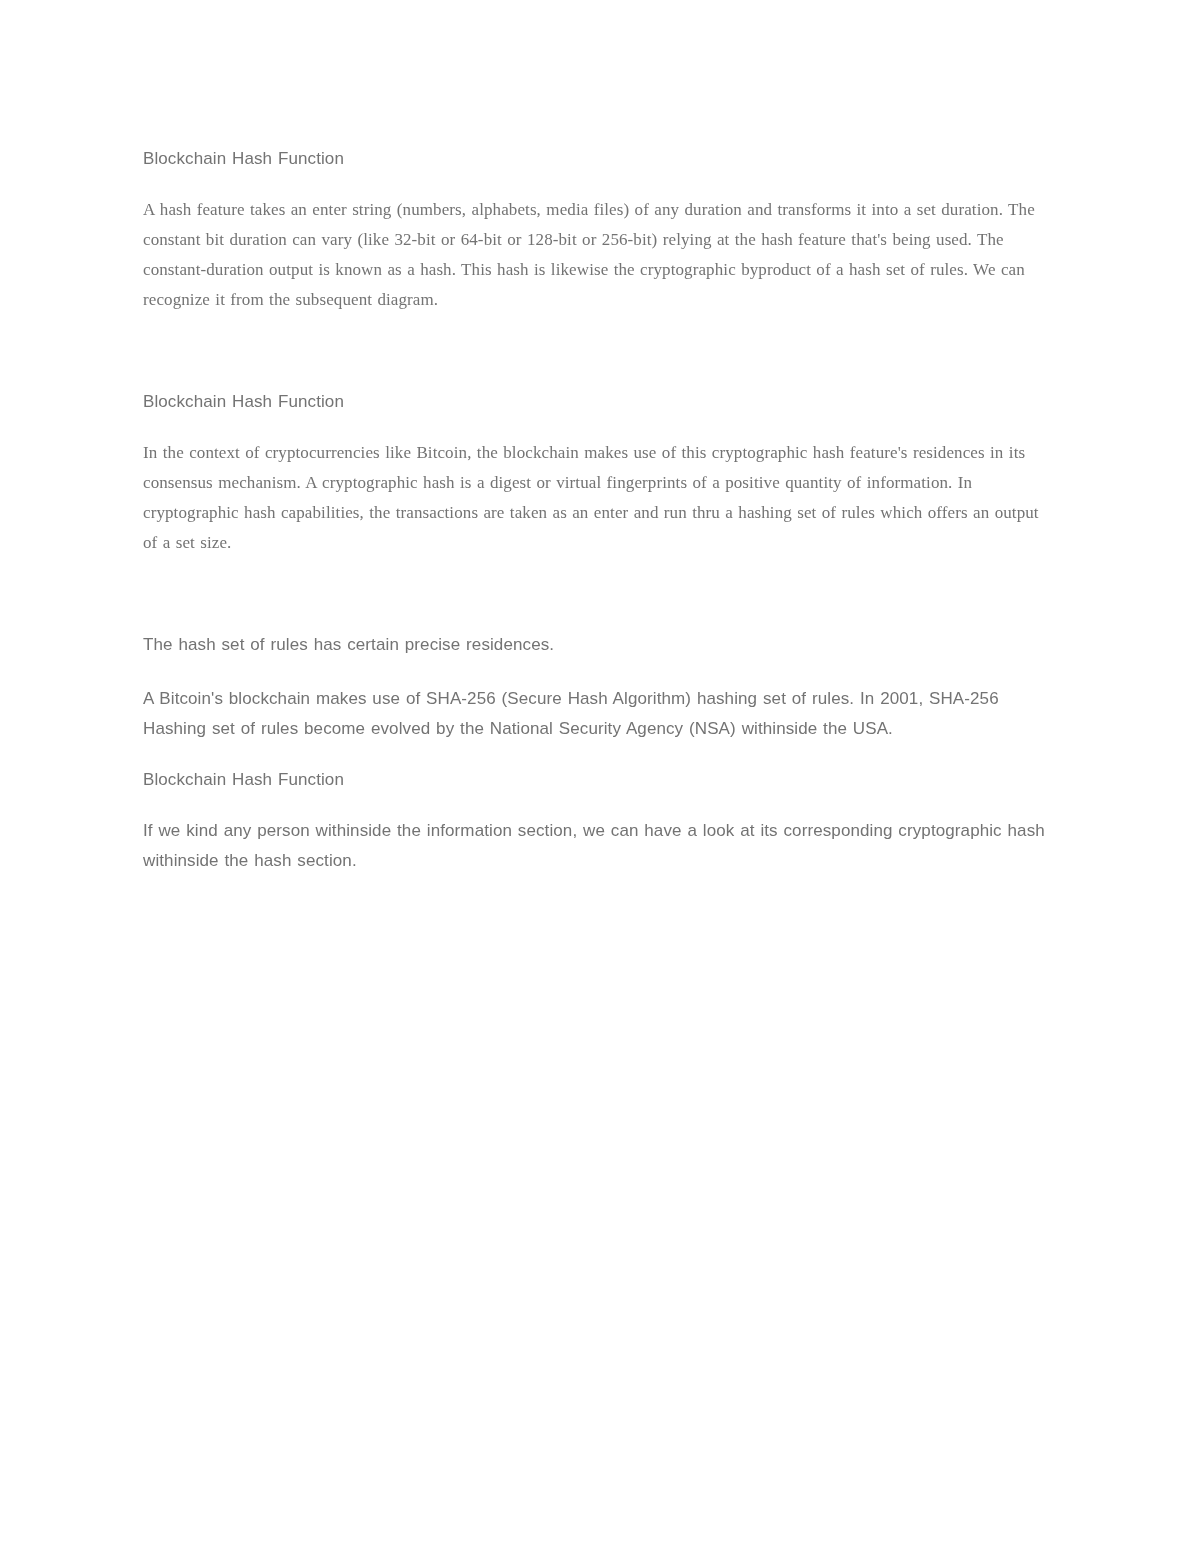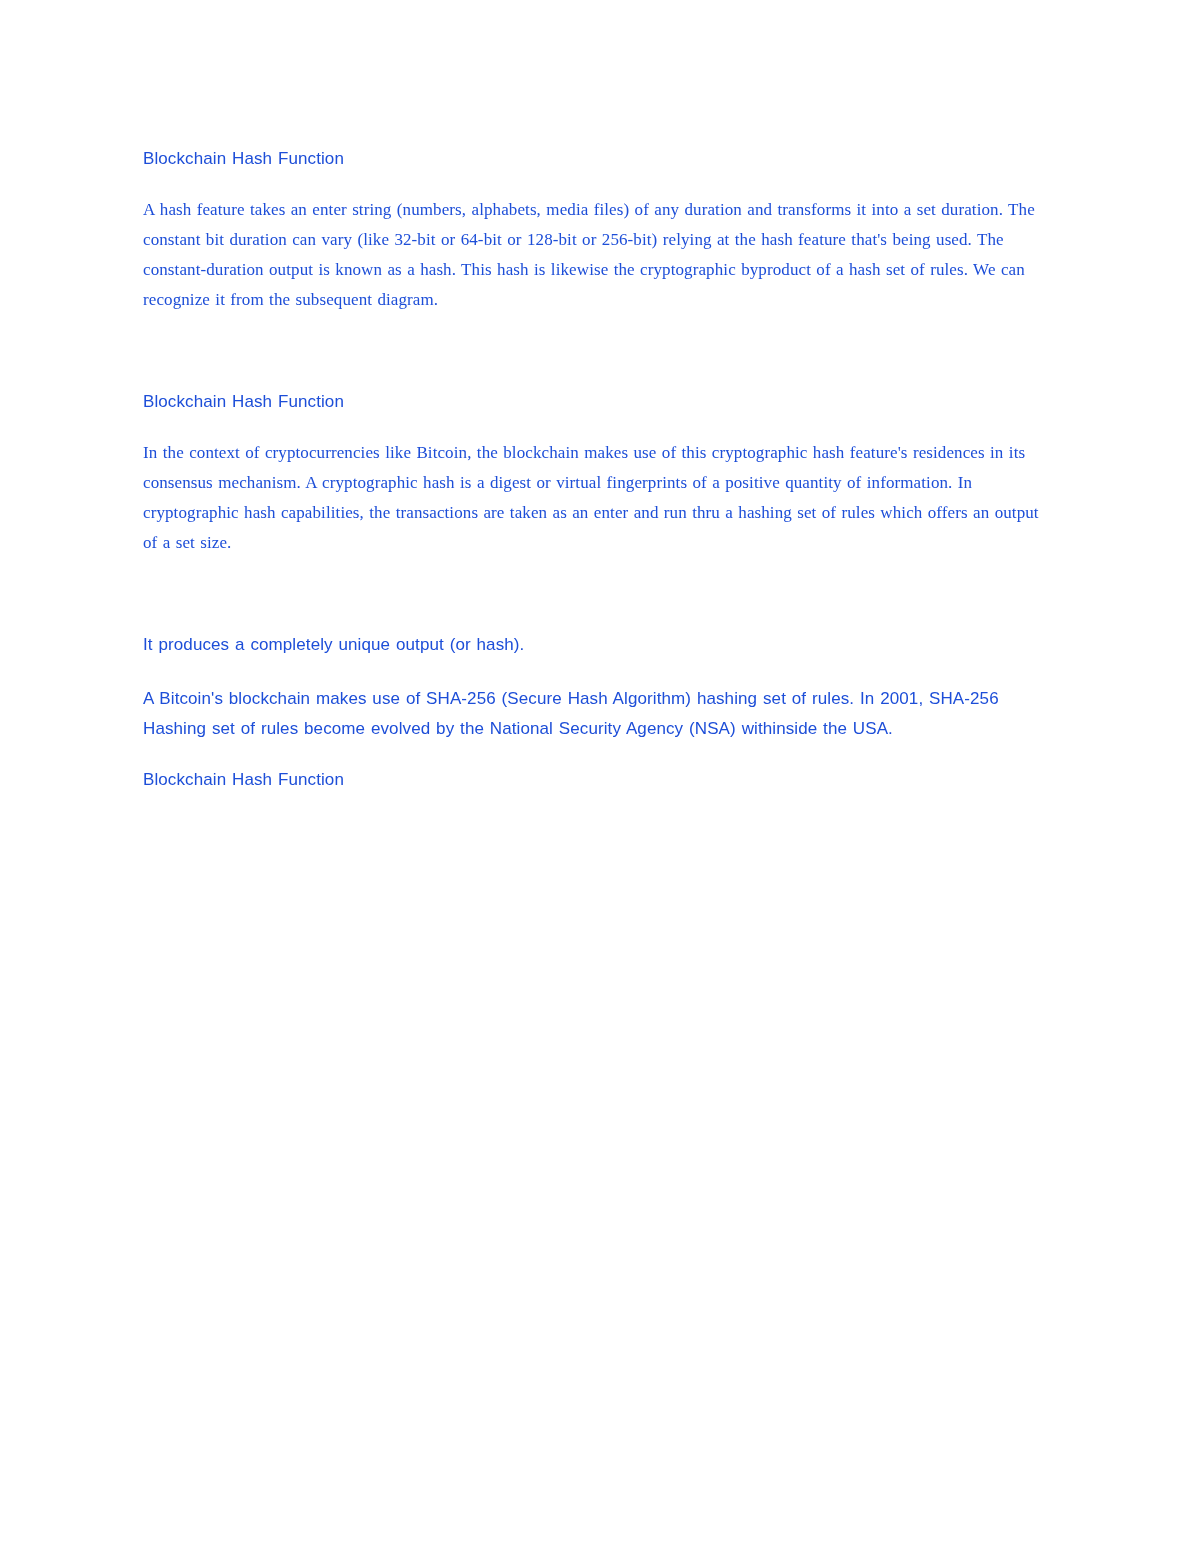--- a/index.html
+++ b/index.html
@@ -21,21 +21,21 @@
     padding: 144px 150px 60px 143px;
     background: #ffffff;
   }
   .block {
     margin: 0 0 21px 0;
     font-size: 17px;
     line-height: 30px;
     font-weight: 400;
     letter-spacing: 0.1px;
     word-spacing: 1px;
-    color: #1d4ed8;
+    color: #737373;
   }
   .block.section-gap {
     margin-bottom: 72px;
     font-family: Liberation Serif, serif;
   }
   .block.small-gap {
     margin-bottom: 24px;
   }
 </style>
 </head>
@@ -44,24 +44,25 @@
 <div class="page">
 
   <p class="block">Blockchain Hash Function</p>
 
   <p class="block section-gap">A hash feature takes an enter string (numbers, alphabets, media files) of any duration and transforms it into a set duration. The constant bit duration can vary (like 32-bit or 64-bit or 128-bit or 256-bit) relying at the hash feature that's being used. The constant-duration output is known as a hash. This hash is likewise the cryptographic byproduct of a hash set of rules. We can recognize it from the subsequent diagram.</p>
 
   <p class="block">Blockchain Hash Function</p>
 
   <p class="block section-gap">In the context of cryptocurrencies like Bitcoin, the blockchain makes use of this cryptographic hash feature's residences in its consensus mechanism. A cryptographic hash is a digest or virtual fingerprints of a positive quantity of information. In cryptographic hash capabilities, the transactions are taken as an enter and run thru a hashing set of rules which offers an output of a set size.</p>
 
+  <p class="block small-gap">The hash set of rules has certain precise residences.</p>
 
-  <p class="block small-gap">It produces a completely unique output (or hash).</p>
 
 
 
   <p class="block">A Bitcoin's blockchain makes use of SHA-256 (Secure Hash Algorithm) hashing set of rules. In 2001, SHA-256 Hashing set of rules become evolved by the National Security Agency (NSA) withinside the USA.</p>
 
 
   <p class="block">Blockchain Hash Function</p>
 
+  <p class="block">If we kind any person withinside the information section, we can have a look at its corresponding cryptographic hash withinside the hash section.</p>
 
 </div>
 
 </body></html>

